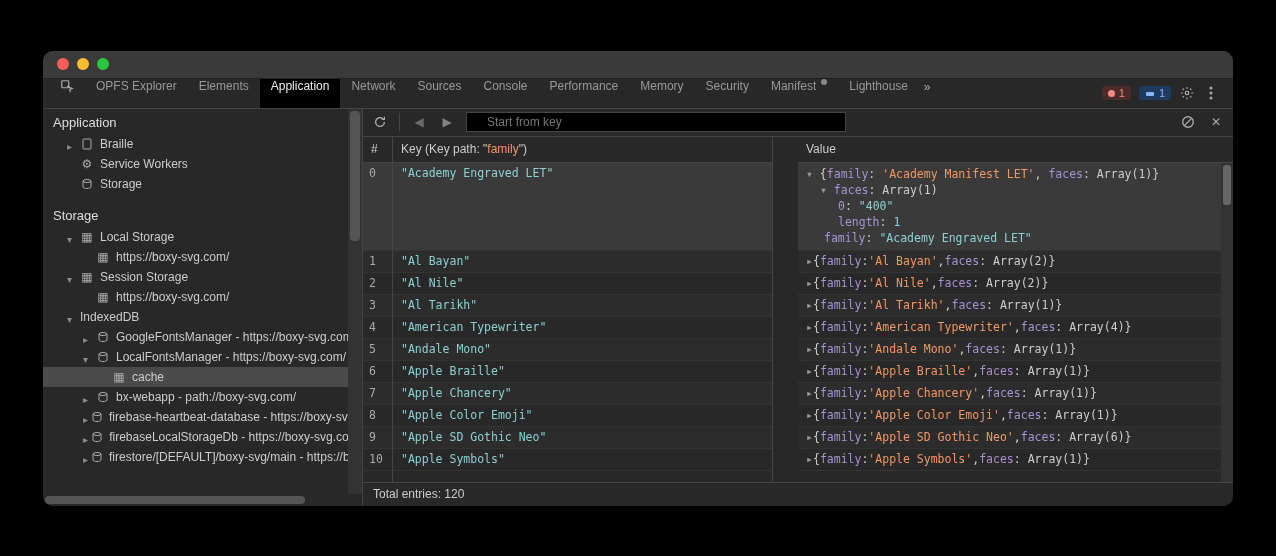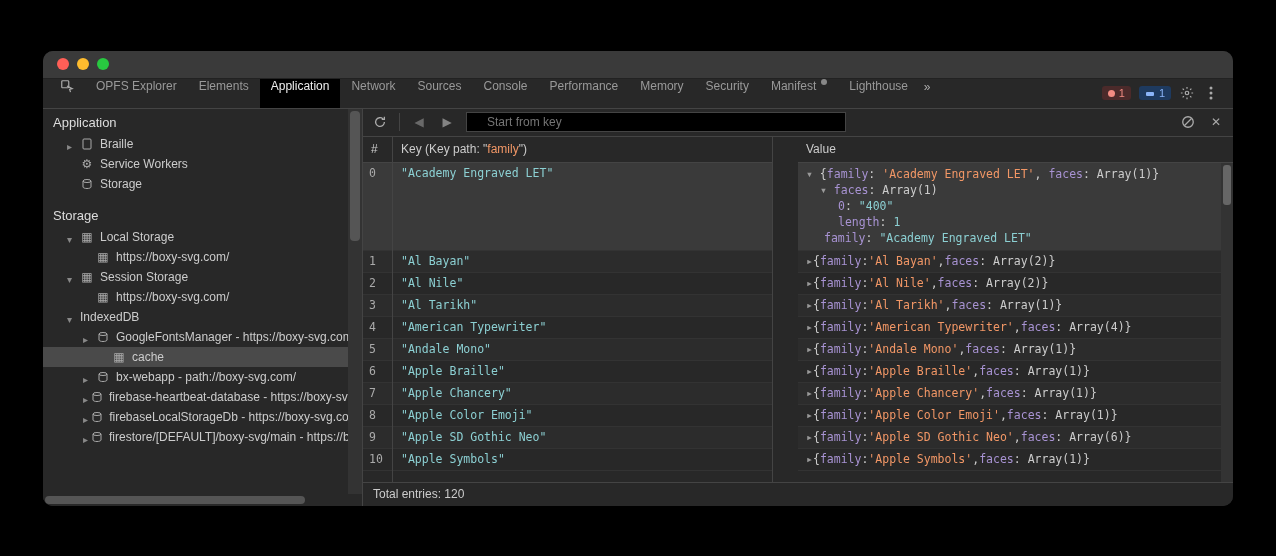--- a/index.html
+++ b/index.html
@@ -214,20 +214,30 @@
           <div class="tree-item indent-2">
               <span class="tri"></span>
               <span class="ticon">
                 <svg width="12" height="12" viewBox="0 0 12 12" fill="none" stroke="#aaa">
                   <ellipse cx="6" cy="3" rx="4" ry="1.5"></ellipse>
                   <path d="M2 3v6c0 .8 1.8 1.5 4 1.5s4-.7 4-1.5V3"></path>
                 </svg>
               </span>
               <span>GoogleFontsManager - https://boxy-svg.com/</span>
             </div>
+          <div class="tree-item indent-2">
+              <span class="tri expanded"></span>
+              <span class="ticon">
+                <svg width="12" height="12" viewBox="0 0 12 12" fill="none" stroke="#aaa">
+                  <ellipse cx="6" cy="3" rx="4" ry="1.5"></ellipse>
+                  <path d="M2 3v6c0 .8 1.8 1.5 4 1.5s4-.7 4-1.5V3"></path>
+                </svg>
+              </span>
+              <span>LocalFontsManager - https://boxy-svg.com/</span>
+            </div>
           <div class="tree-item indent-3 selected">
               <span style="width:13px"></span>
               <span class="ticon">▦</span>
               <span>cache</span>
             </div>
           <div class="tree-item indent-2">
               <span class="tri"></span>
               <span class="ticon">
                 <svg width="12" height="12" viewBox="0 0 12 12" fill="none" stroke="#aaa">
                   <ellipse cx="6" cy="3" rx="4" ry="1.5"></ellipse>
@@ -333,21 +343,21 @@
               <div class="gridcell key-cell">"Apple Color Emoji"</div>
               <div class="gridcell key-cell">"Apple SD Gothic Neo"</div>
               <div class="gridcell key-cell">"Apple Symbols"</div>
             </div>
         </div>
         <div class="col-val">
           <div class="gridhead">Value</div>
           <div class="gridbody" id="val-col">
               <div class="gridcell val-cell sel-row row0-expanded">
                 <div class="val-tree">
-                  <div><span class="tk-dim">▾ </span><span class="tk-punc">{</span><span class="tk-prop">family</span><span class="tk-punc">: </span><span class="tk-str">'Academy Engraved LET'</span><span class="tk-punc">, </span><span class="tk-prop">faces</span><span class="tk-punc">: Array(1)}</span></div>
+                  <div><span class="tk-dim">▾ </span><span class="tk-punc">{</span><span class="tk-prop">family</span><span class="tk-punc">: </span><span class="tk-str">'Academy Manifest LET'</span><span class="tk-punc">, </span><span class="tk-prop">faces</span><span class="tk-punc">: Array(1)}</span></div>
                   <div style="padding-left:14px"><span class="tk-dim">▾ </span><span class="tk-prop">faces</span><span class="tk-punc">: Array(1)</span></div>
                   <div style="padding-left:32px"><span class="tk-idx">0</span><span class="tk-punc">: </span><span class="tk-val">"400"</span></div>
                   <div style="padding-left:32px"><span class="tk-prop">length</span><span class="tk-punc">: </span><span class="tk-num">1</span></div>
                   <div style="padding-left:18px"><span class="tk-prop">family</span><span class="tk-punc">: </span><span class="tk-val">"Academy Engraved LET"</span></div>
                 </div>
               </div>
               <div class="gridcell val-cell">
                 <span class="tk-dim">▸ </span>
                 <span class="tk-punc">{</span>
                 <span class="tk-prop">family</span>

